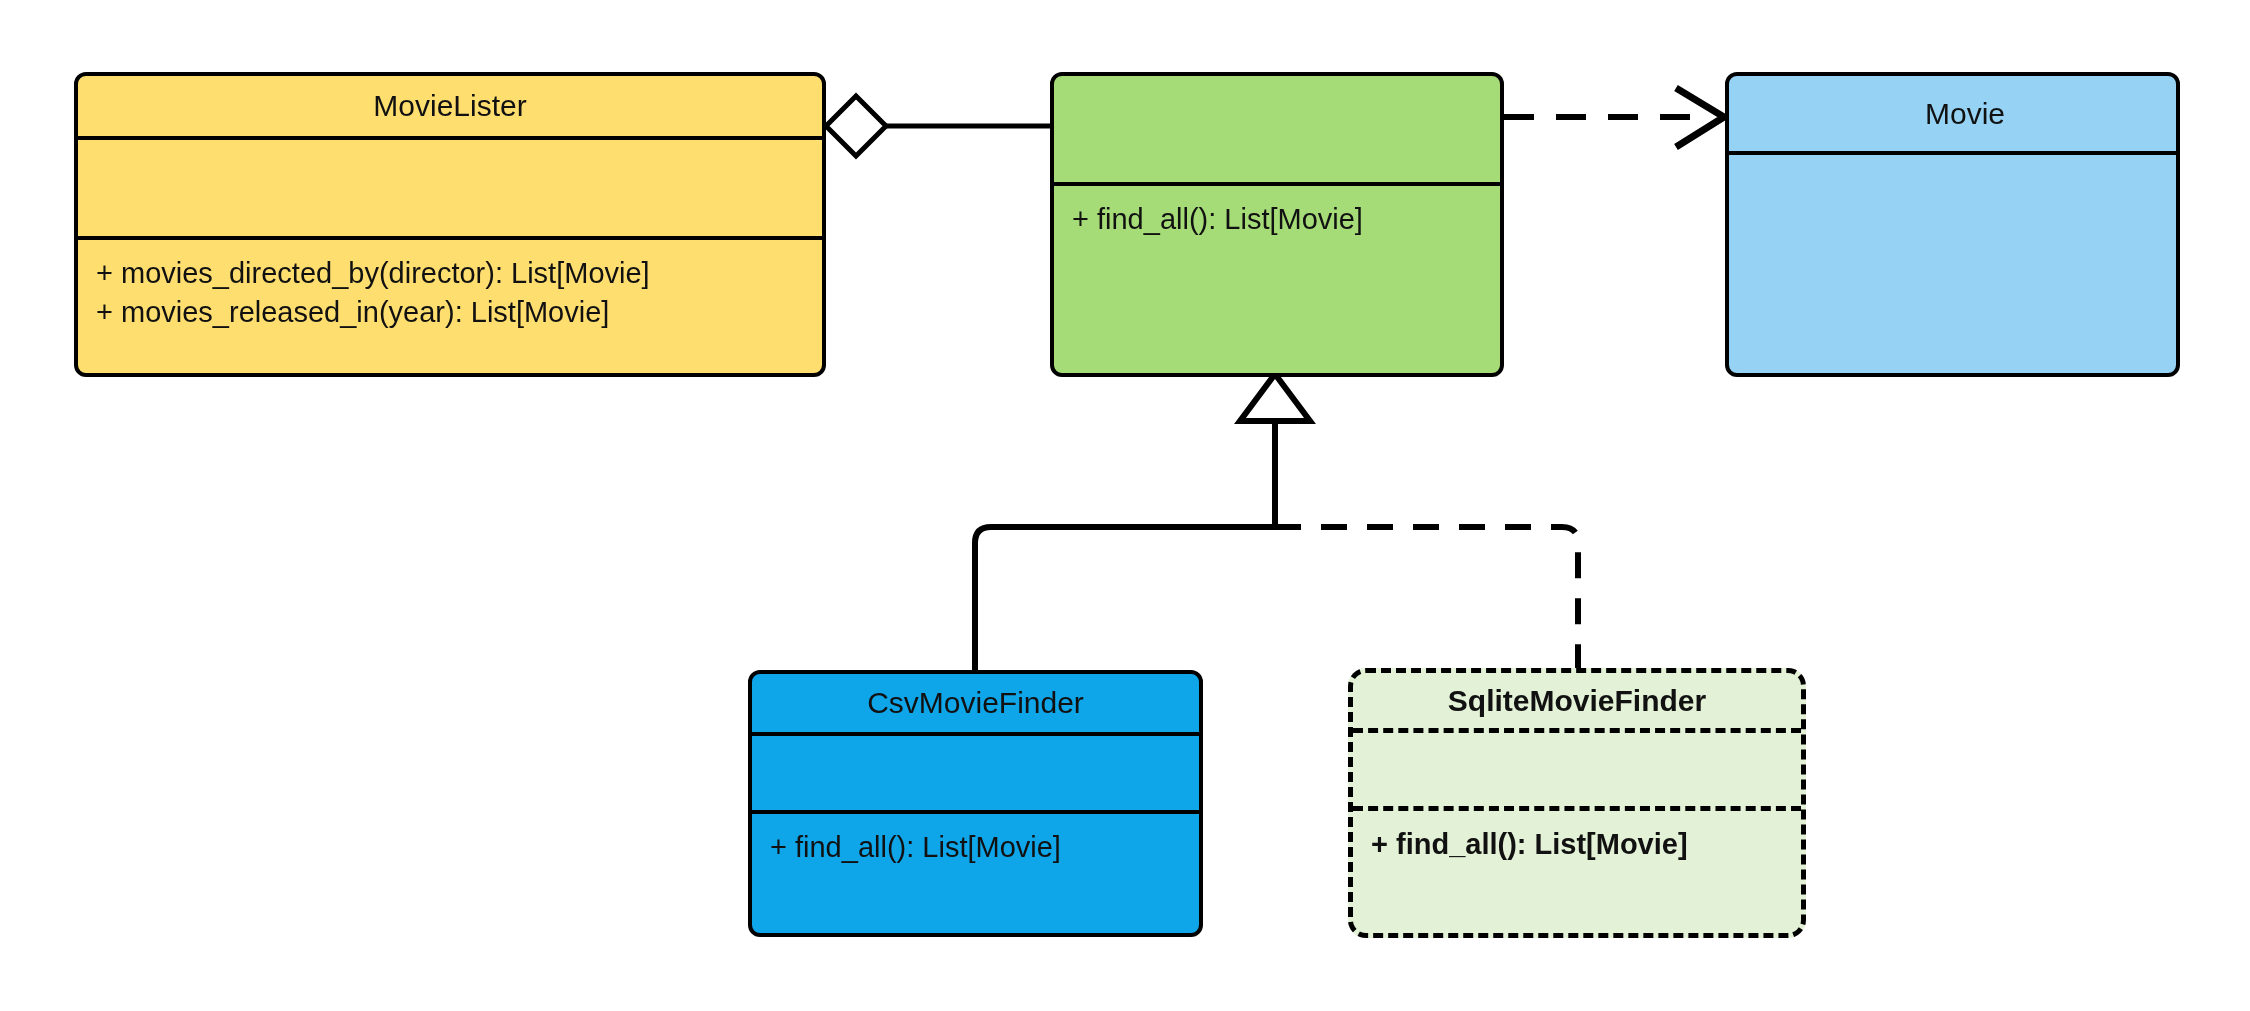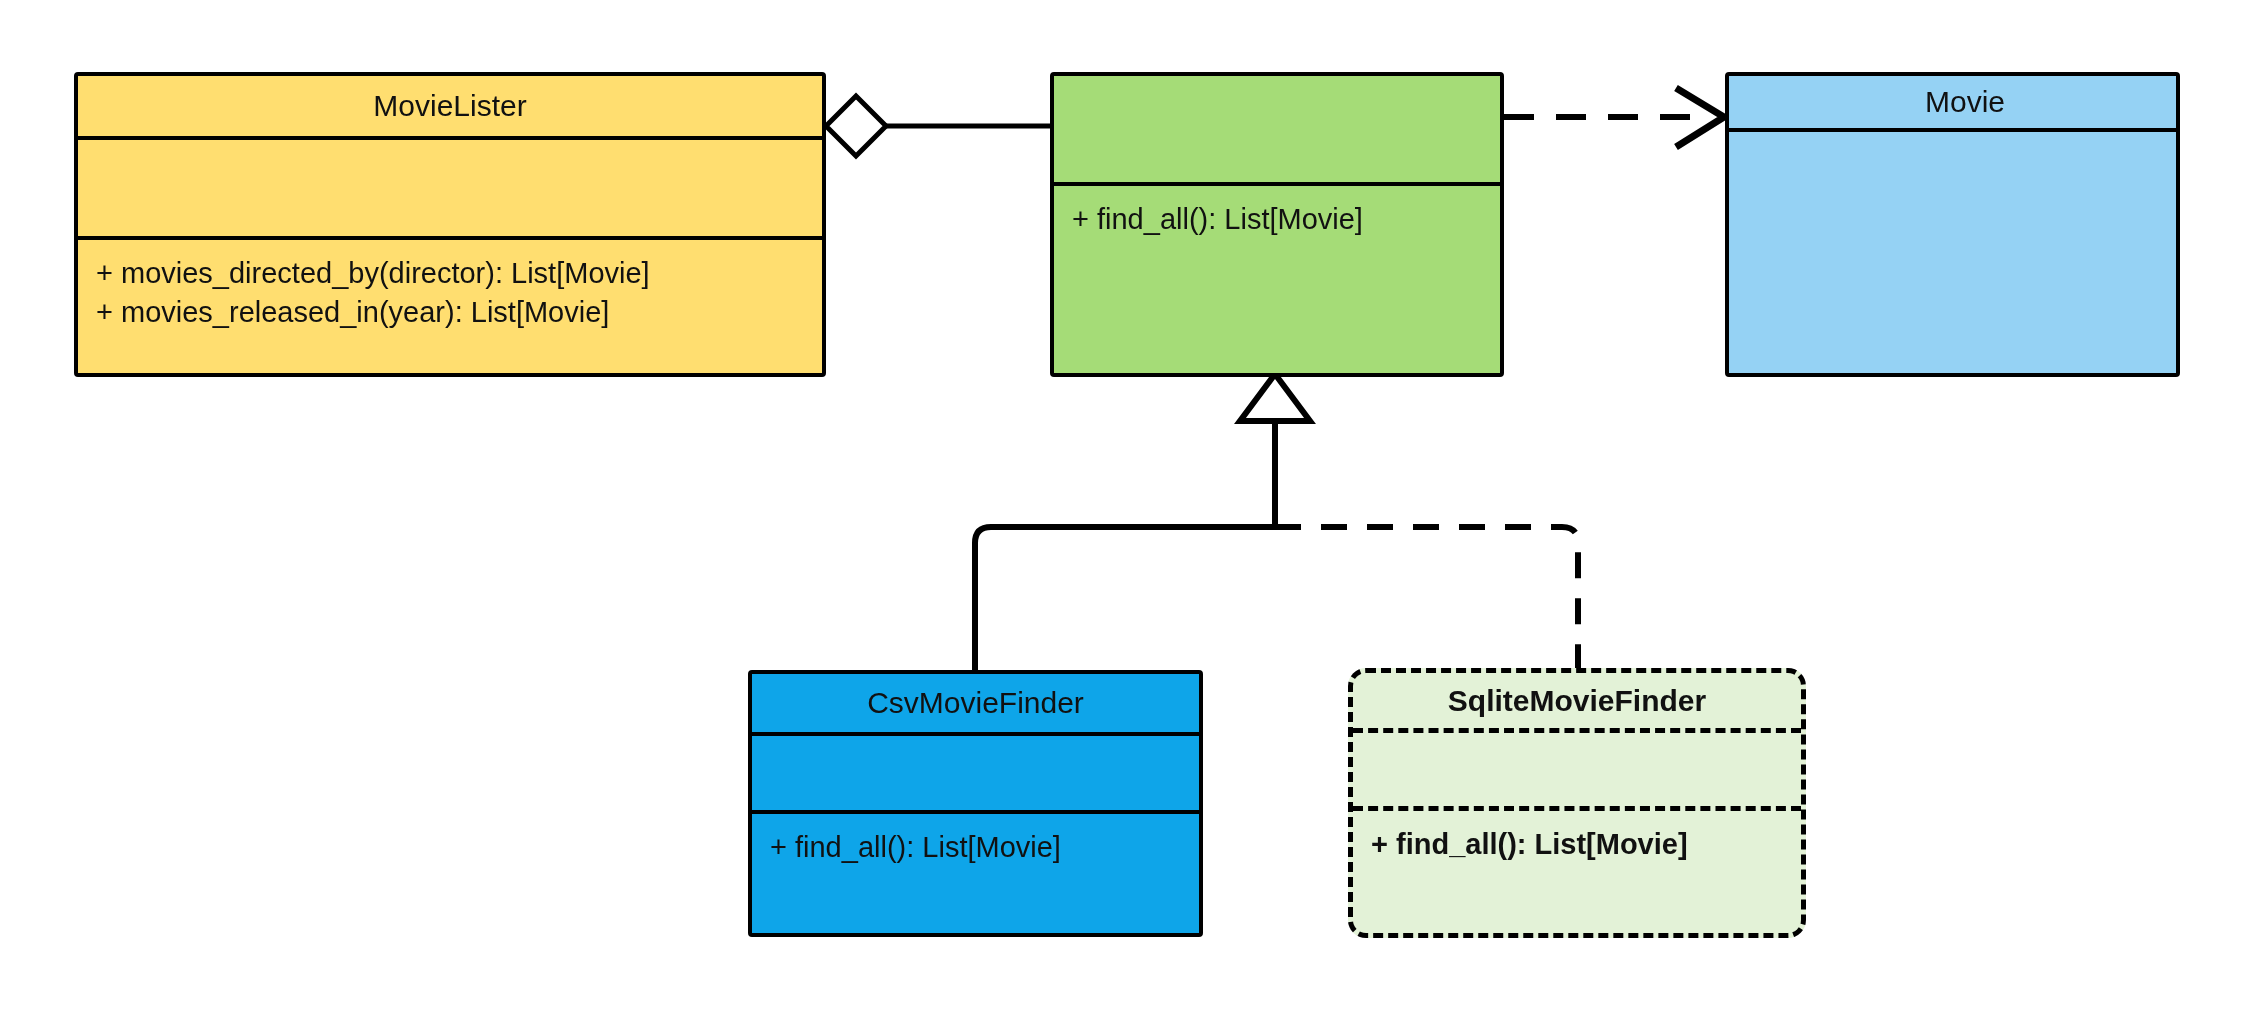--- a/index.html
+++ b/index.html
@@ -25,21 +25,21 @@
     left: 0;
     top: 0;
     width: 2250px;
     height: 1011px;
     pointer-events: none;
   }
   .uml-class {
     position: absolute;
     box-sizing: border-box;
     border: 4px solid #000000;
-    border-radius: 4px;
+    border-radius: 12px;
     overflow: hidden;
     background: #ffffff;
   }
   .uml-class.dashed {
     border-style: dashed;
     border-width: 5px;
     border-radius: 18px;
     font-weight: bold;
   }
   .uml-section {
@@ -122,21 +122,21 @@
   </div>
 
   <div class="uml-class" id="class-moviefinder">
     <div class="uml-section uml-divider-solid uml-empty" style="height:110px;"></div>
     <div class="uml-section uml-members" style="height:116px;">
       <div class="member-row">+ find_all(): List[Movie]</div>
     </div>
   </div>
 
   <div class="uml-class" id="class-movie">
-    <div class="uml-section uml-title uml-divider-solid" style="height:56px;padding-left:25px;">Movie</div>
+    <div class="uml-section uml-title uml-divider-solid" style="height:79px;padding-left:25px;">Movie</div>
     <div class="uml-section uml-empty" style="height:93px;"></div>
   </div>
 
   <div class="uml-class" id="class-csvmoviefinder">
     <div class="uml-section uml-title uml-divider-solid" style="height:62px;">CsvMovieFinder</div>
     <div class="uml-section uml-divider-solid uml-empty" style="height:78px;"></div>
     <div class="uml-section uml-members" style="height:113px;">
       <div class="member-row">+ find_all(): List[Movie]</div>
     </div>
   </div>

